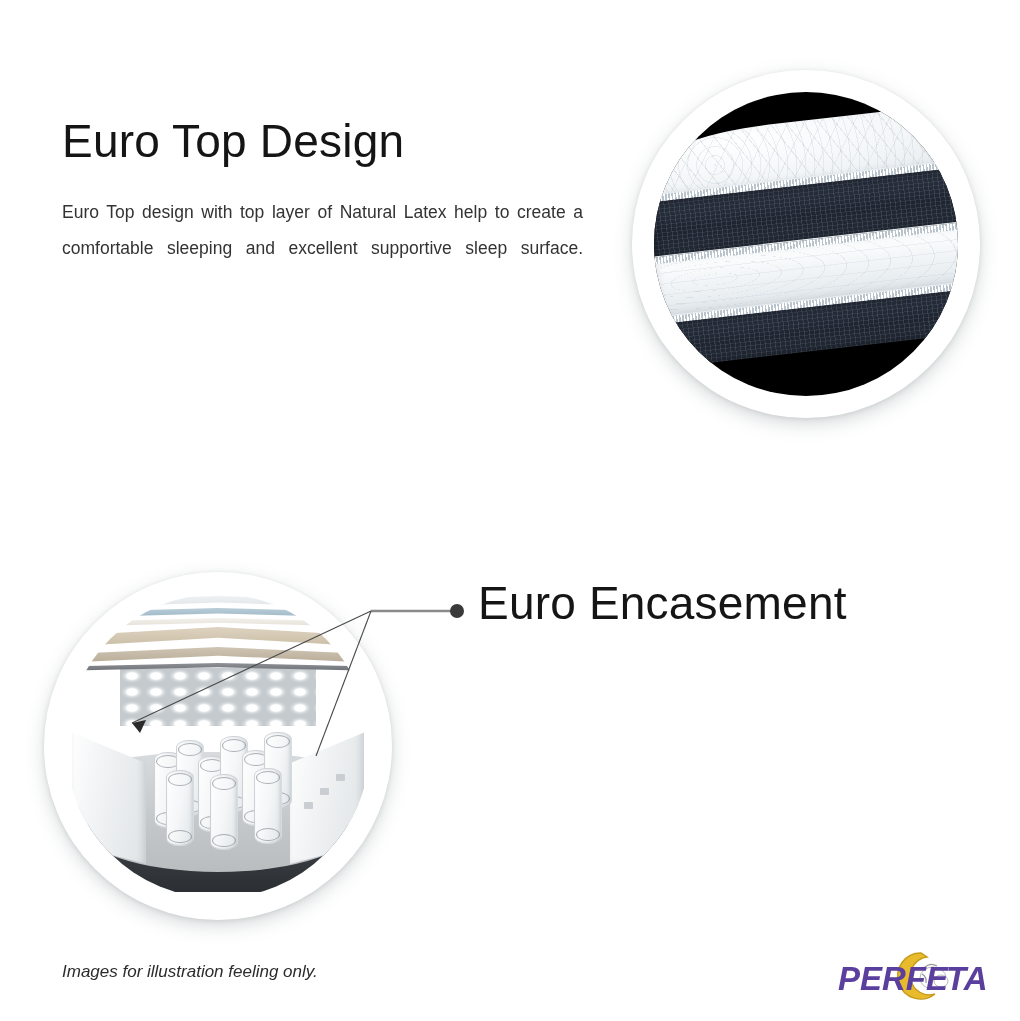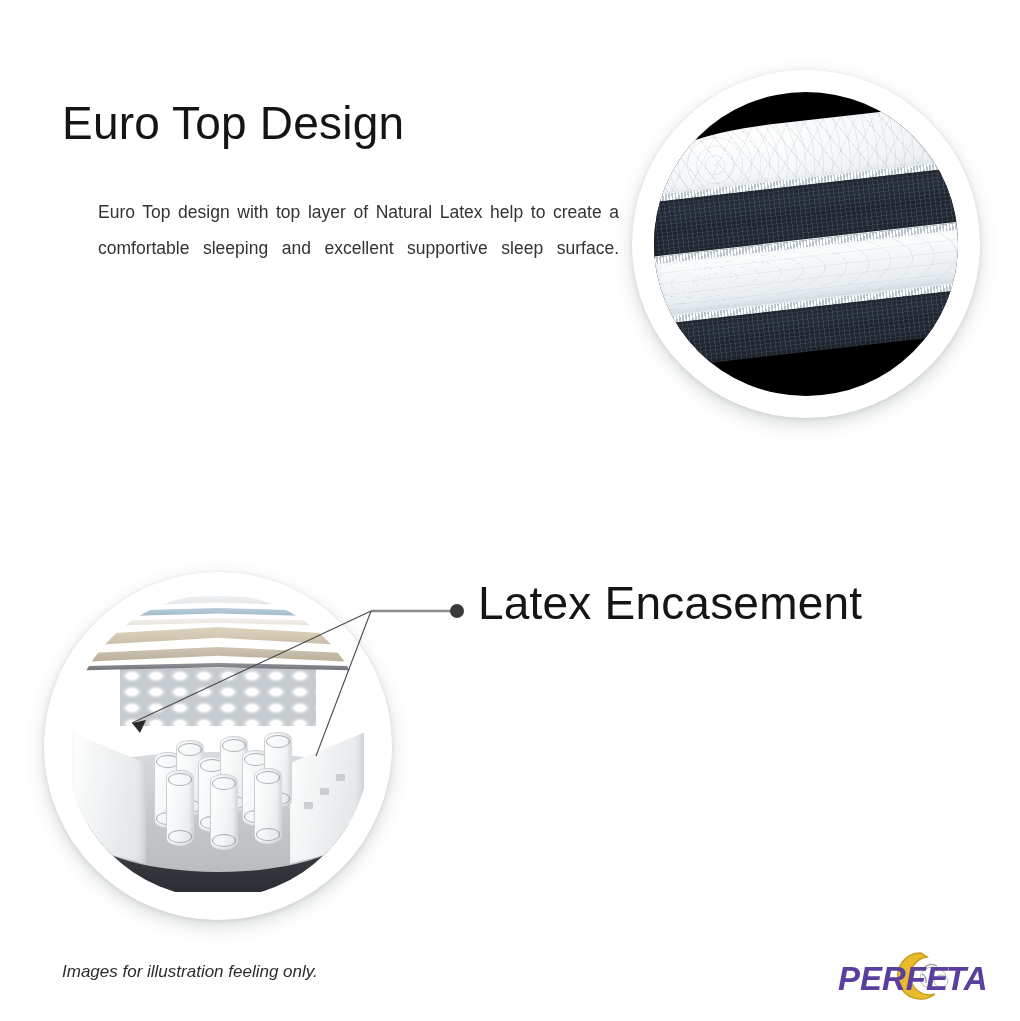--- a/index.html
+++ b/index.html
@@ -24,25 +24,24 @@
     white-space:nowrap;
     -webkit-font-smoothing:antialiased;
   }
   .feature-body{
     position:absolute;
     font-size:17.5px;
     line-height:36px;
     color:#333333;
     text-align:justify;
     text-justify:inter-word;
-    margin-left:36px;
   }
   .feature-body:after{content:"";display:inline-block;width:100%;}
 
-  #block-euro-heading{left:62px;top:100px;text-align:center;}
+  #block-euro-heading{left:62px;top:118px;text-align:center;}
   #block-euro-body{left:62px;top:194px;width:521px;}
 
   #block-foam-heading{left:478px;top:580px;}
   #block-foam-body{left:478px;top:660px;width:519px;}
 
   .disclaimer{
     position:absolute;left:62px;top:962px;
     font-size:17px;font-style:italic;color:#2c2c2c;
     white-space:nowrap;
   }
@@ -232,21 +231,21 @@
   </div>
 
   <svg class="leader" viewBox="0 0 1020 1021">
     <line x1="455" y1="611" x2="371" y2="611" stroke="#8a8a8a" stroke-width="2.4"></line>
     <line x1="371" y1="611" x2="132" y2="723" stroke="#4a4a4a" stroke-width="1.1"></line>
     <line x1="371" y1="611" x2="316" y2="756" stroke="#4a4a4a" stroke-width="1.1"></line>
     <polygon points="132,723 146,720 140,733" fill="#2b2b2b"></polygon>
     <circle cx="457" cy="611" r="7" fill="#3a3a3a"></circle>
   </svg>
 
-  <div class="feature-heading" id="block-foam-heading">Latex Encasement</div>
+  <div class="feature-heading" id="block-foam-heading">Euro Encasement</div>
 
   <div class="disclaimer">Images for illustration feeling only.</div>
 
   <div class="logo">
     <svg width="160" height="56" viewBox="0 0 160 56">
 
       <g>
         <path d="M83 5 a23 23 0 1 0 14 41 a19 19 0 1 1 -8 -37 z" fill="#e8bb2c" stroke="#c79a18" stroke-width="1.4"></path>
       </g>
 

